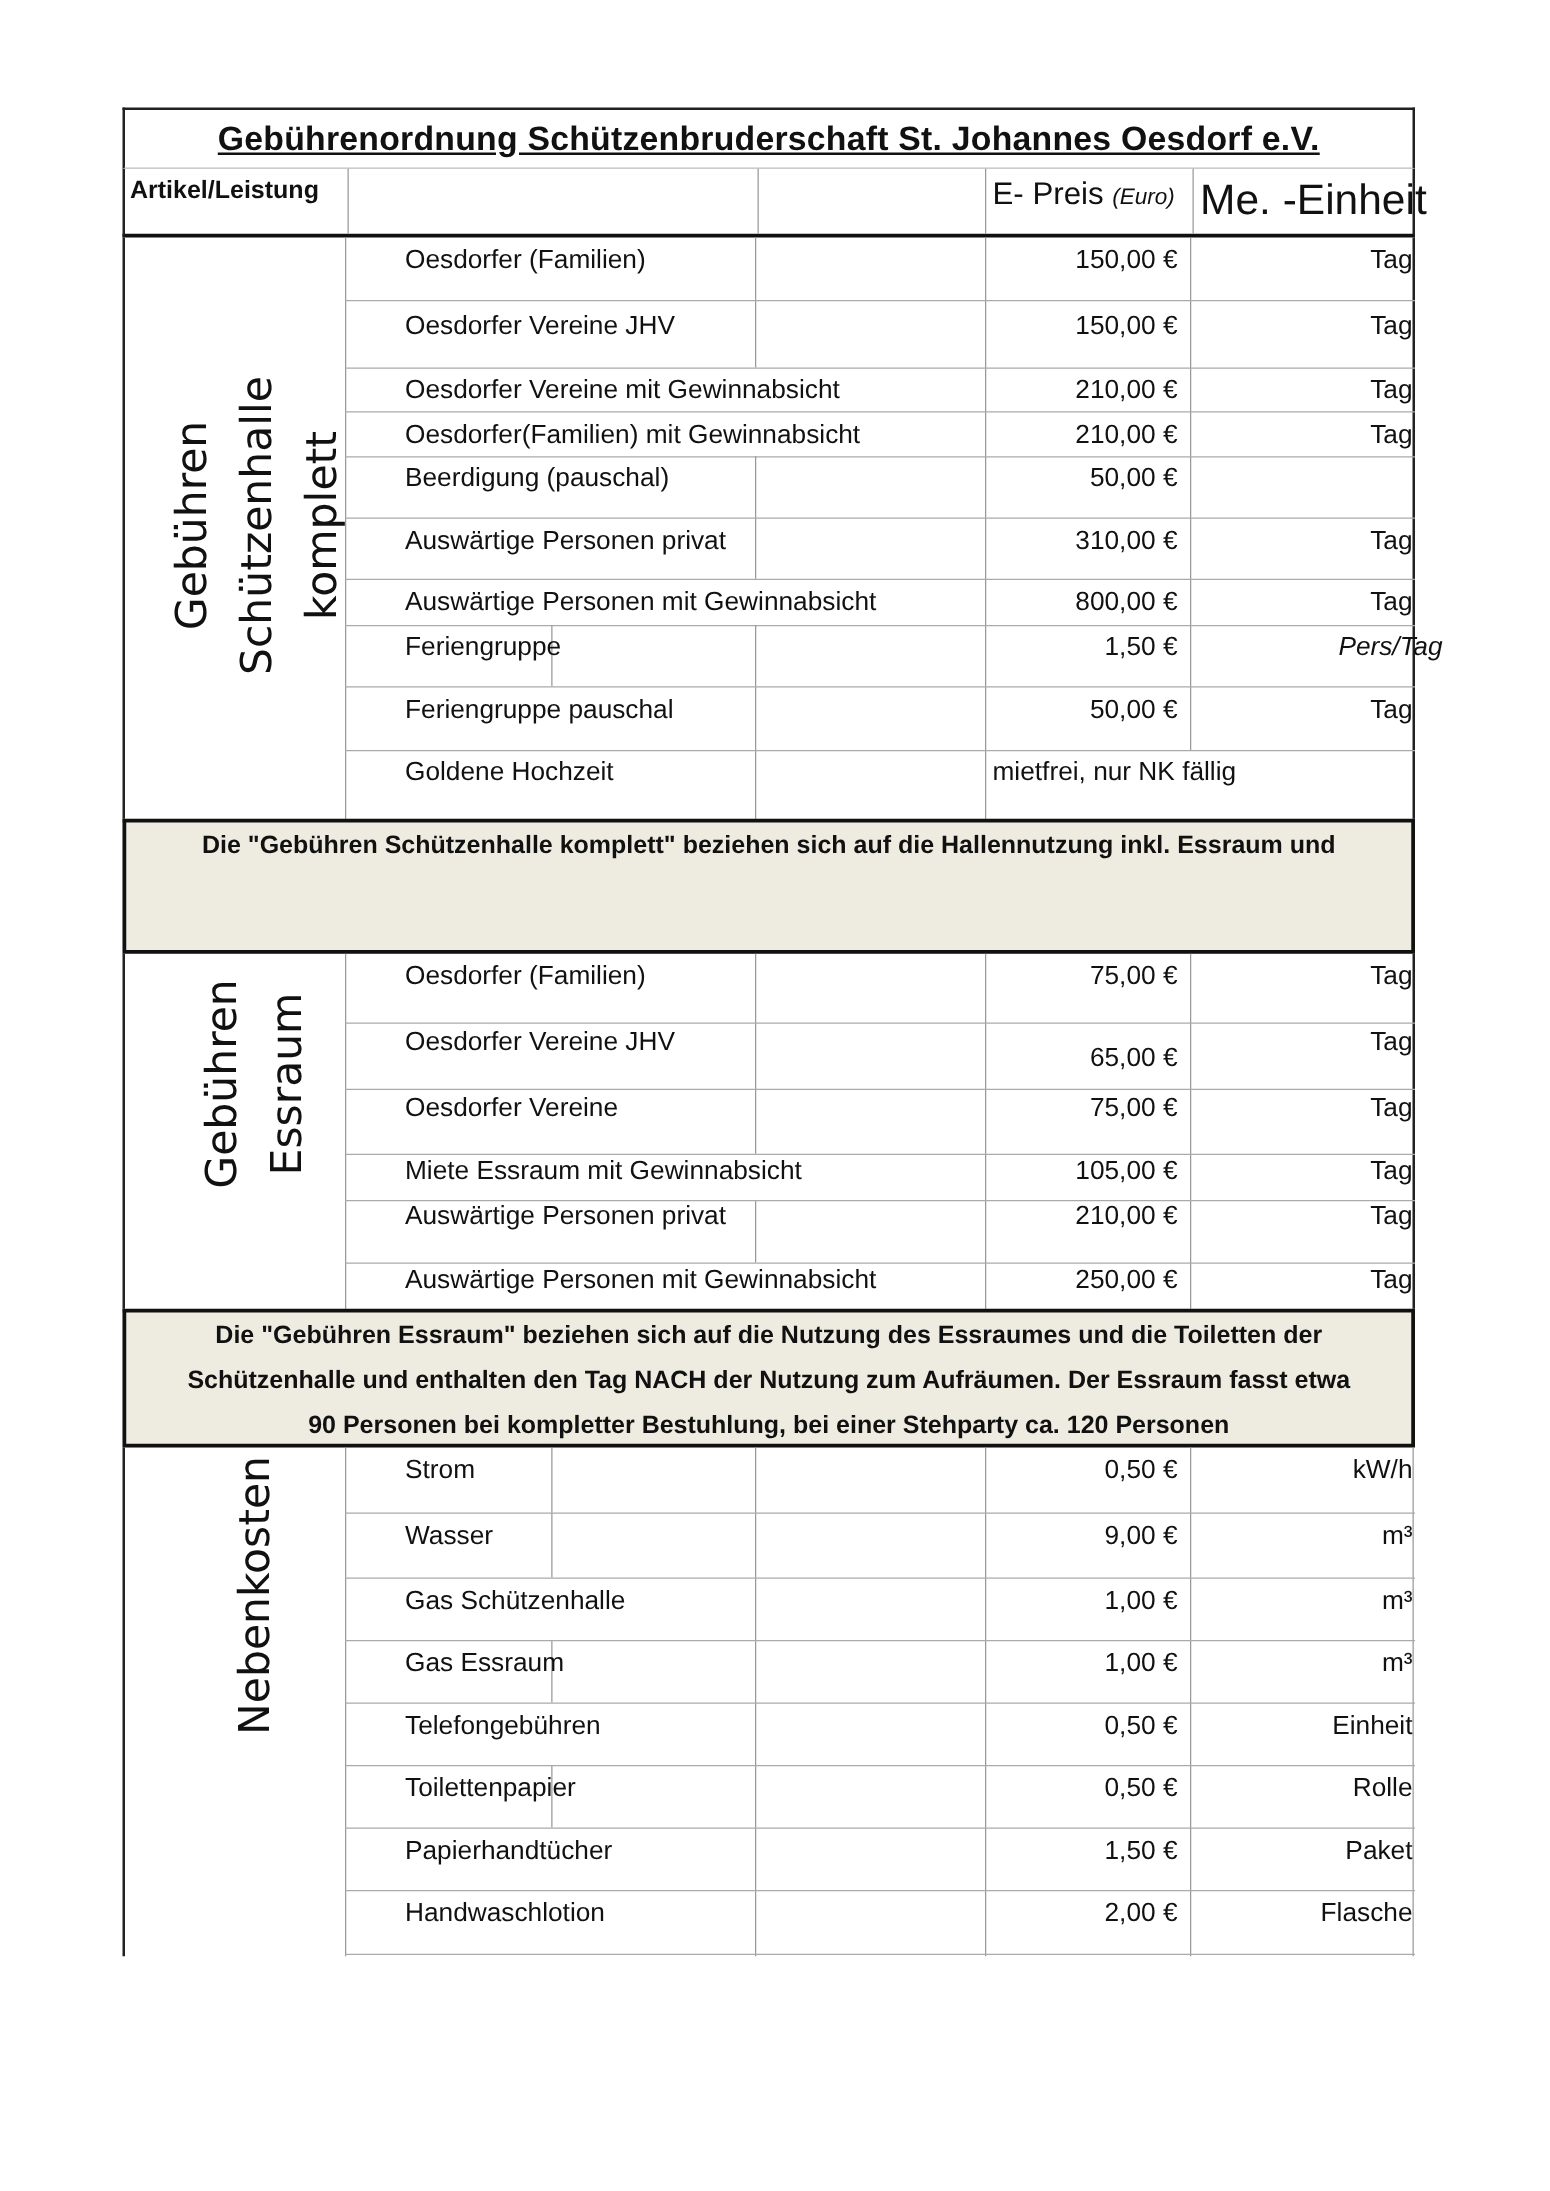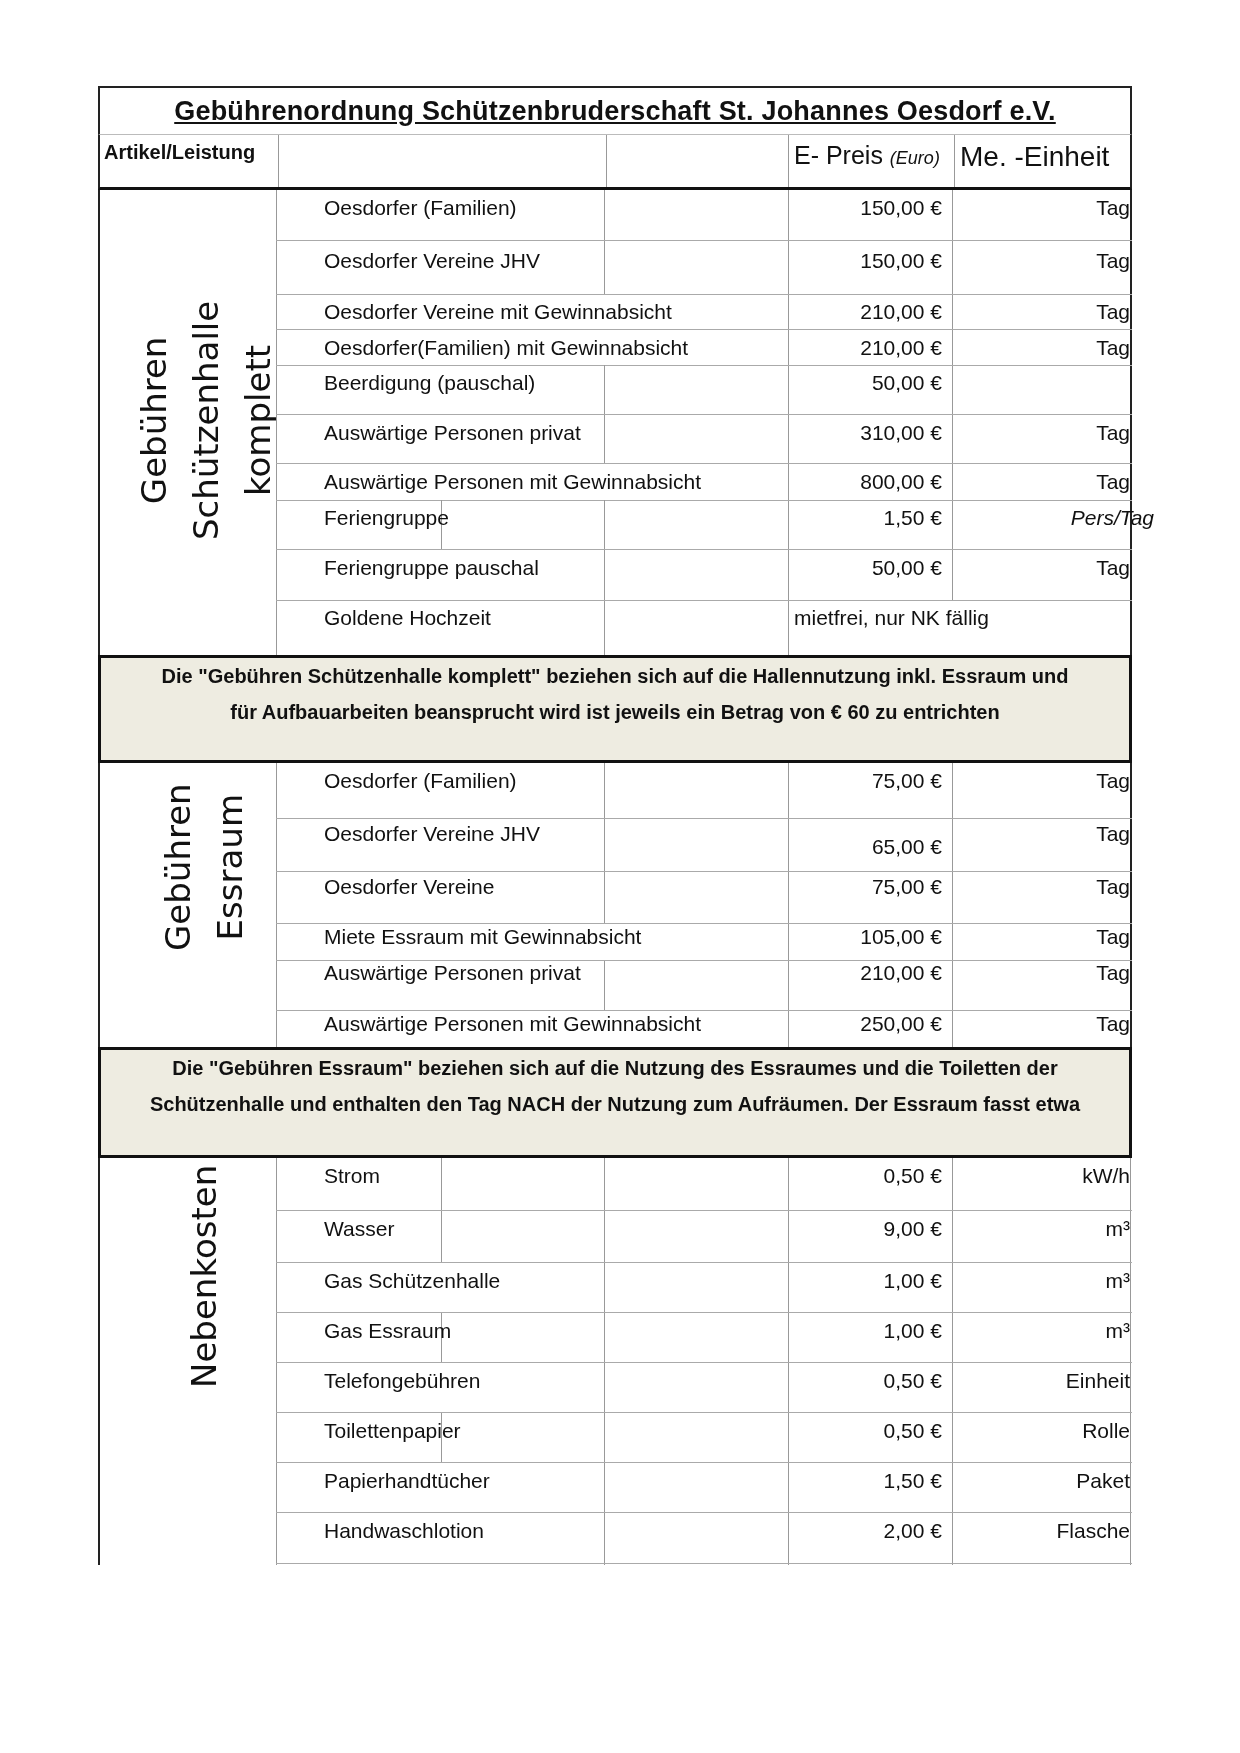--- a/index.html
+++ b/index.html
@@ -28,21 +28,21 @@
 <div class="hdr-row">
   <div class="cell" style="left:4px;top:6px;font-weight:bold;font-size:20px;">Artikel/Leistung</div>
   <div class="vline" style="left:178px;top:0;height:52px;"></div>
   <div class="vline" style="left:506px;top:0;height:52px;"></div>
   <div class="vline" style="left:688px;top:0;height:52px;"></div>
   <div class="vline" style="left:854px;top:0;height:52px;"></div>
   <div class="cell" style="left:694px;top:6px;font-size:25px;">
     <span>E- Preis</span>
     <span style="font-style:italic;font-size:18px;">(Euro)</span>
   </div>
-  <div class="cell" style="left:860px;top:6px;font-size:28px;">Me. -Einheit</div>
+  <div class="cell" style="left:860px;top:6px;font-size:34px;">Me. -Einheit</div>
 </div>
 
 <div class="leftcol" style="top:190px;height:468px;">
   <div class="vert" style="left:28px;top:350px;font-size:34px;line-height:52px;">
     <div style="text-align:center;">Gebühren</div>
     <div style="text-align:center;">Schützenhalle</div>
     <div style="text-align:center;">komplett</div>
   </div>
 </div>
 <div class="rightborder" style="top:190px;height:468px;"></div>
@@ -102,21 +102,20 @@
   <div class="cell lbl" style="left:276px;top:556px;">Feriengruppe pauschal</div>
   <div class="cell price" style="left:788px;top:556px;width:164px;">50,00 €</div>
   <div class="cell unit" style="left:952px;top:556px;width:178px;">Tag</div>
 
   <div class="cell lbl" style="left:276px;top:606px;">Goldene Hochzeit</div>
   <div class="cell" style="left:794px;top:606px;">mietfrei, nur NK fällig</div>
 </div>
 
 <div class="note" style="top:655px;height:108px;padding-top:0;">
   <div>Die "Gebühren Schützenhalle komplett" beziehen sich auf die Hallennutzung inkl. Essraum und</div>
-  <div>für Aufbauarbeiten beansprucht wird ist jeweils ein Betrag von € 60 zu entrichten</div>
 </div>
 
 <div class="leftcol" style="top:763px;height:287px;">
   <div class="vert" style="left:52px;top:188px;font-size:34px;line-height:52px;">
     <div style="text-align:center;">Gebühren</div>
     <div style="text-align:center;">Essraum</div>
   </div>
 </div>
 <div class="rightborder" style="top:763px;height:287px;"></div>
 
@@ -153,20 +152,21 @@
   <div class="cell unit" style="left:952px;top:961px;width:178px;">Tag</div>
 
   <div class="cell lbl" style="left:276px;top:1012px;">Auswärtige Personen mit Gewinnabsicht</div>
   <div class="cell price" style="left:788px;top:1012px;width:164px;">250,00 €</div>
   <div class="cell unit" style="left:952px;top:1012px;width:178px;">Tag</div>
 </div>
 
 <div class="note" style="top:1047px;height:111px;">
   <div>Die "Gebühren Essraum" beziehen sich auf die Nutzung des Essraumes und die Toiletten der</div>
   <div>Schützenhalle und enthalten den Tag NACH der Nutzung zum Aufräumen. Der Essraum fasst etwa</div>
+  <div>90 Personen bei kompletter Bestuhlung, bei einer Stehparty ca. 120 Personen</div>
 </div>
 
 <div class="leftcol" style="top:1158px;height:407px;">
   <div class="vert" style="left:78px;top:230px;font-size:34px;line-height:52px;">Nebenkosten</div>
 </div>
 
 <div>
   <div class="vline" style="left:276px;top:1158px;height:407px;"></div>
   <div class="vline" style="left:788px;top:1158px;height:407px;"></div>
   <div class="vline" style="left:952px;top:1158px;height:407px;"></div>

